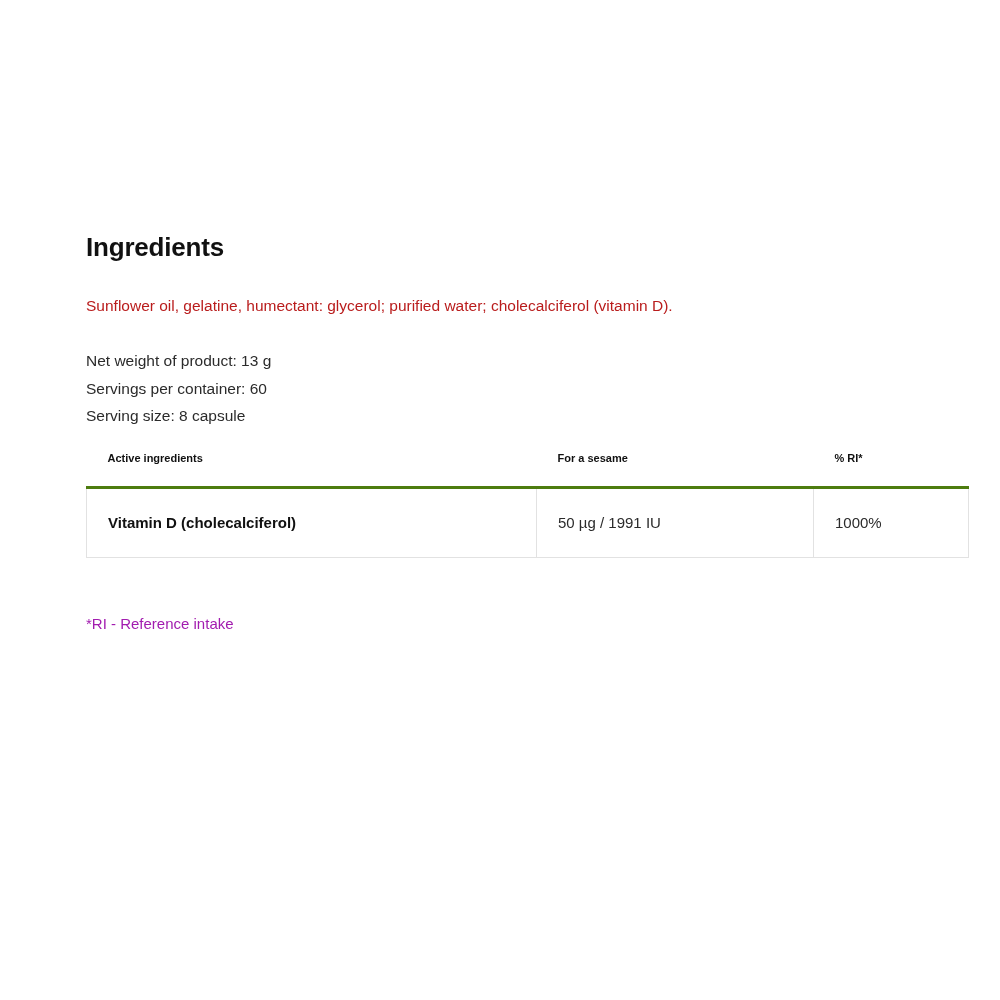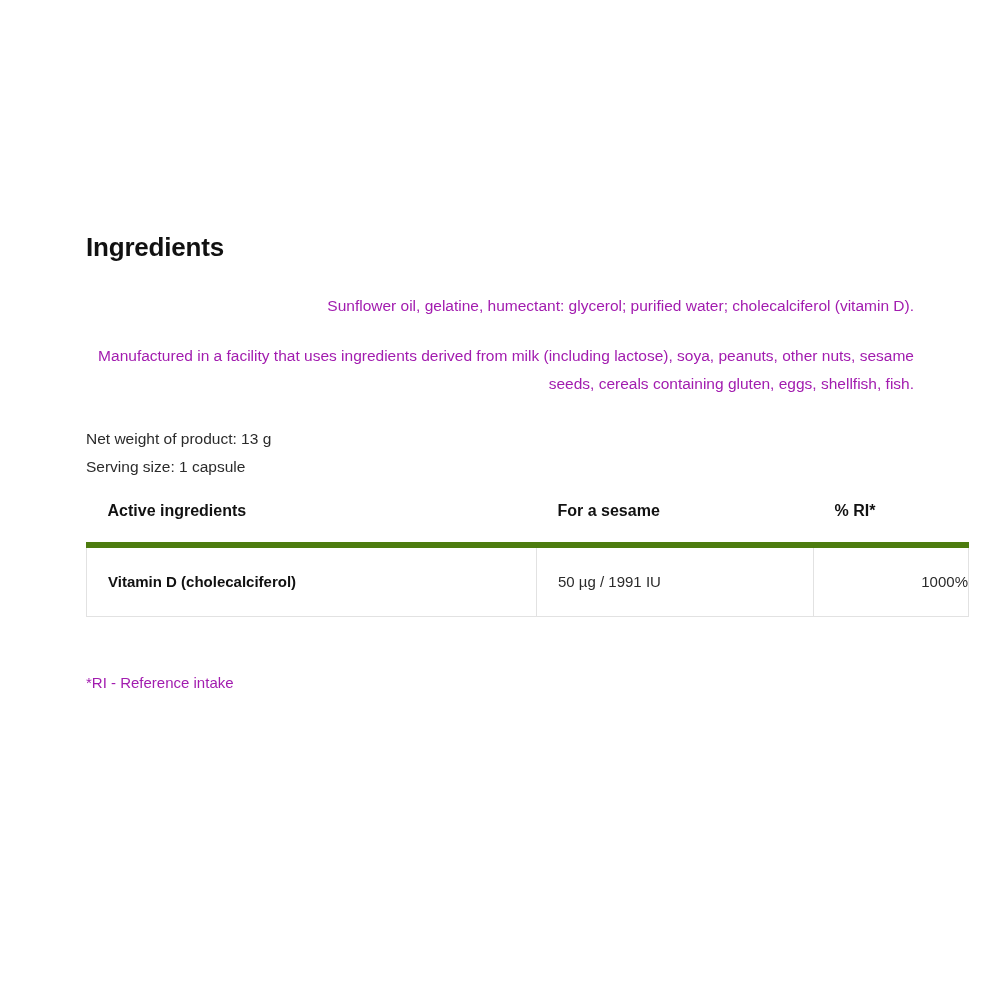--- a/index.html
+++ b/index.html
@@ -31,23 +31,22 @@
     margin: 0;
   }
 
   #ingredients-title {
     padding-top: 232px;
   }
 
   .body-text {
     font-size: 15.5px;
     line-height: 28px;
-    color: #a21caf;
+    color: #b91c1c;
     margin: 0;
-    text-align: right;
   }
 
   #ingredients-paragraph {
     margin-top: 29px;
   }
 
   #allergen-paragraph {
     margin-top: 22px;
     max-width: 860px;
   }
@@ -72,46 +71,45 @@
   }
 
   table.nutrition {
     border-collapse: collapse;
     width: 882px;
     table-layout: fixed;
   }
 
   table.nutrition thead th {
     text-align: left;
-    font-size: 16px;
+    font-size: 11px;
     font-weight: bold;
     color: #111111;
     padding: 0 0 22px 21px;
     border: none;
   }
 
   table.nutrition tbody td {
     font-size: 15px;
     color: #2b2b2b;
     padding: 25px 0 26px 21px;
-    border-top: 6px solid #4d7c0f;
+    border-top: 3px solid #4d7c0f;
     border-bottom: 1px solid #e2e2e2;
     border-right: 1px solid #e2e2e2;
     vertical-align: middle;
   }
 
   table.nutrition tbody td:first-child {
     border-left: 1px solid #e2e2e2;
     font-weight: bold;
     color: #111111;
   }
 
   table.nutrition tbody td:last-child {
     border-right: 1px solid #e2e2e2;
-    text-align: right;
   }
 
   .col-1 { width: 450px; }
   .col-2 { width: 277px; }
   .col-3 { width: 155px; }
 
   #footnote {
     margin-top: 57px;
     font-size: 15px;
     color: #a21caf;
@@ -119,26 +117,26 @@
 </style>
 </head>
 <body>
 
 <div class="page">
 
   <h2 class="section-title" id="ingredients-title">Ingredients</h2>
 
   <p class="body-text" id="ingredients-paragraph">Sunflower oil, gelatine, humectant: glycerol; purified water; cholecalciferol (vitamin D).</p>
 
-  <p class="body-text" id="allergen-paragraph">Manufactured in a facility that uses ingredients derived from milk (including lactose), soya, peanuts, other nuts, sesame seeds, cereals containing gluten, eggs, shellfish, fish.</p>
 
 
   <div class="facts-list">
     <div>Net weight of product: 13 g</div>
-    <div>Serving size: 1 capsule</div>
+    <div>Servings per container: 60</div>
+    <div>Serving size: 8 capsule</div>
   </div>
 
   <div class="table-wrap">
     <table class="nutrition">
       <colgroup>
         <col class="col-1">
         <col class="col-2">
         <col class="col-3">
       </colgroup>
       <thead>

